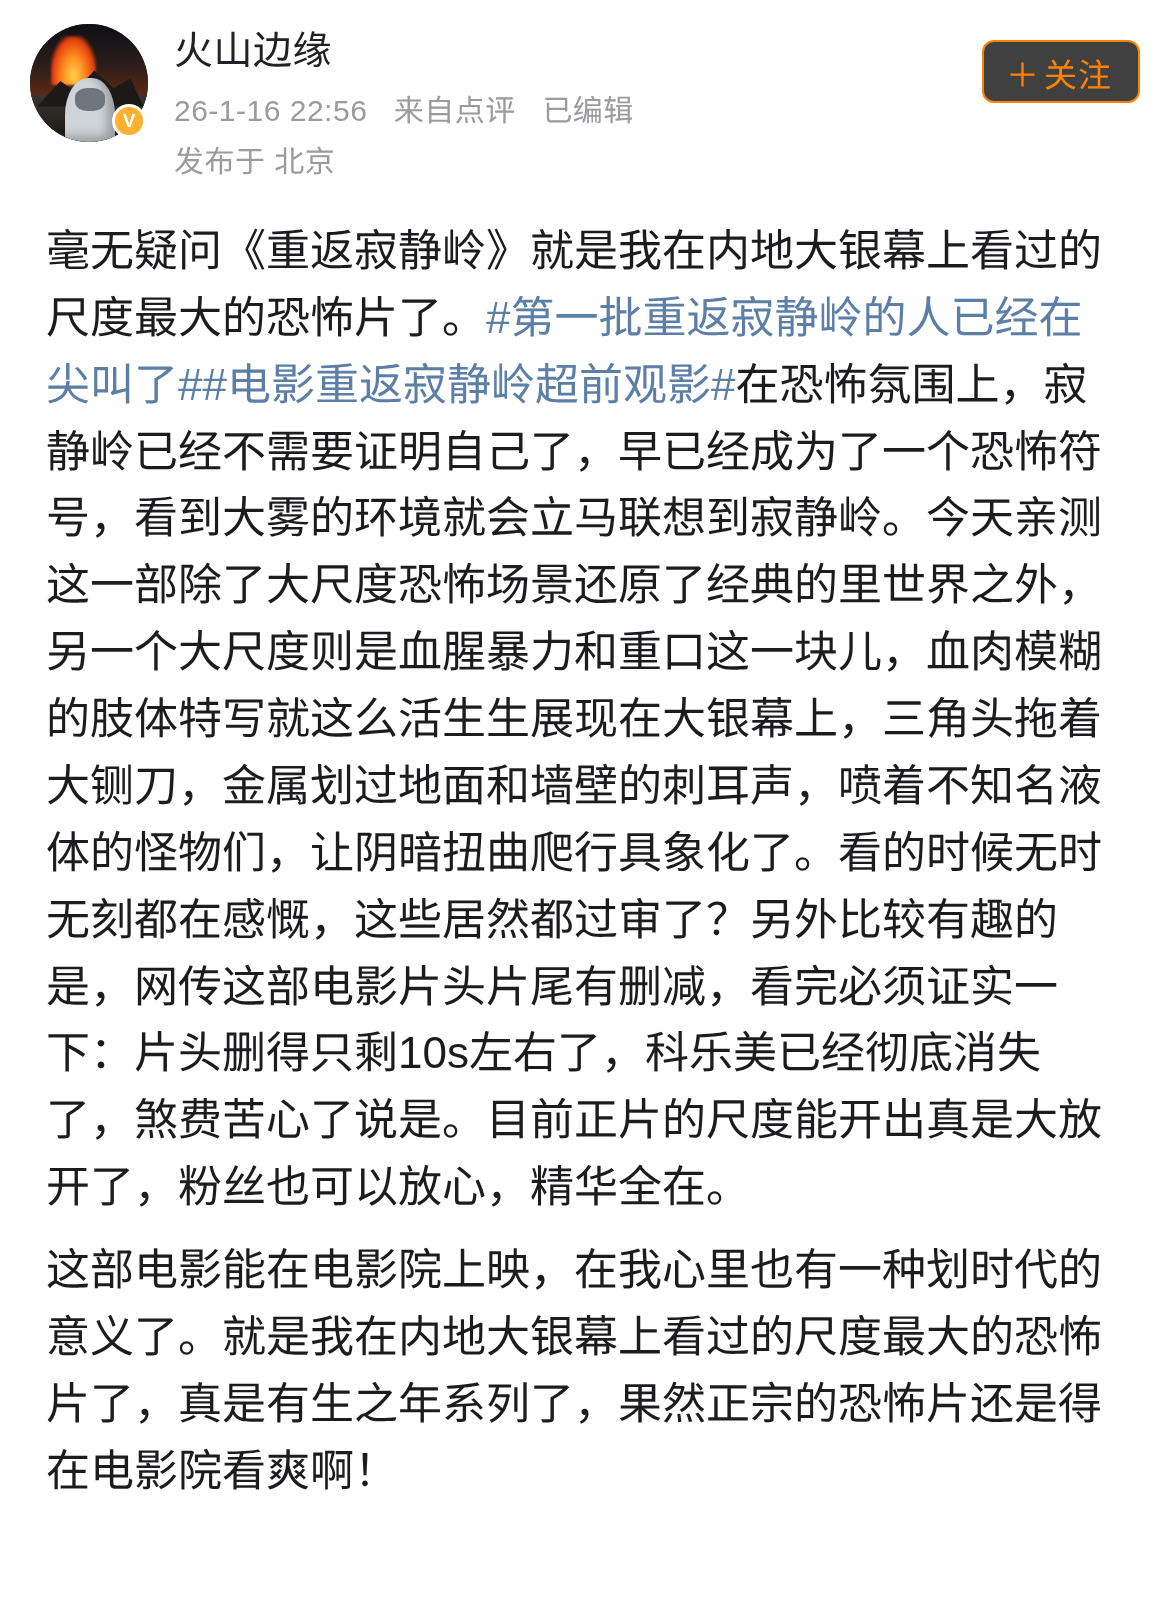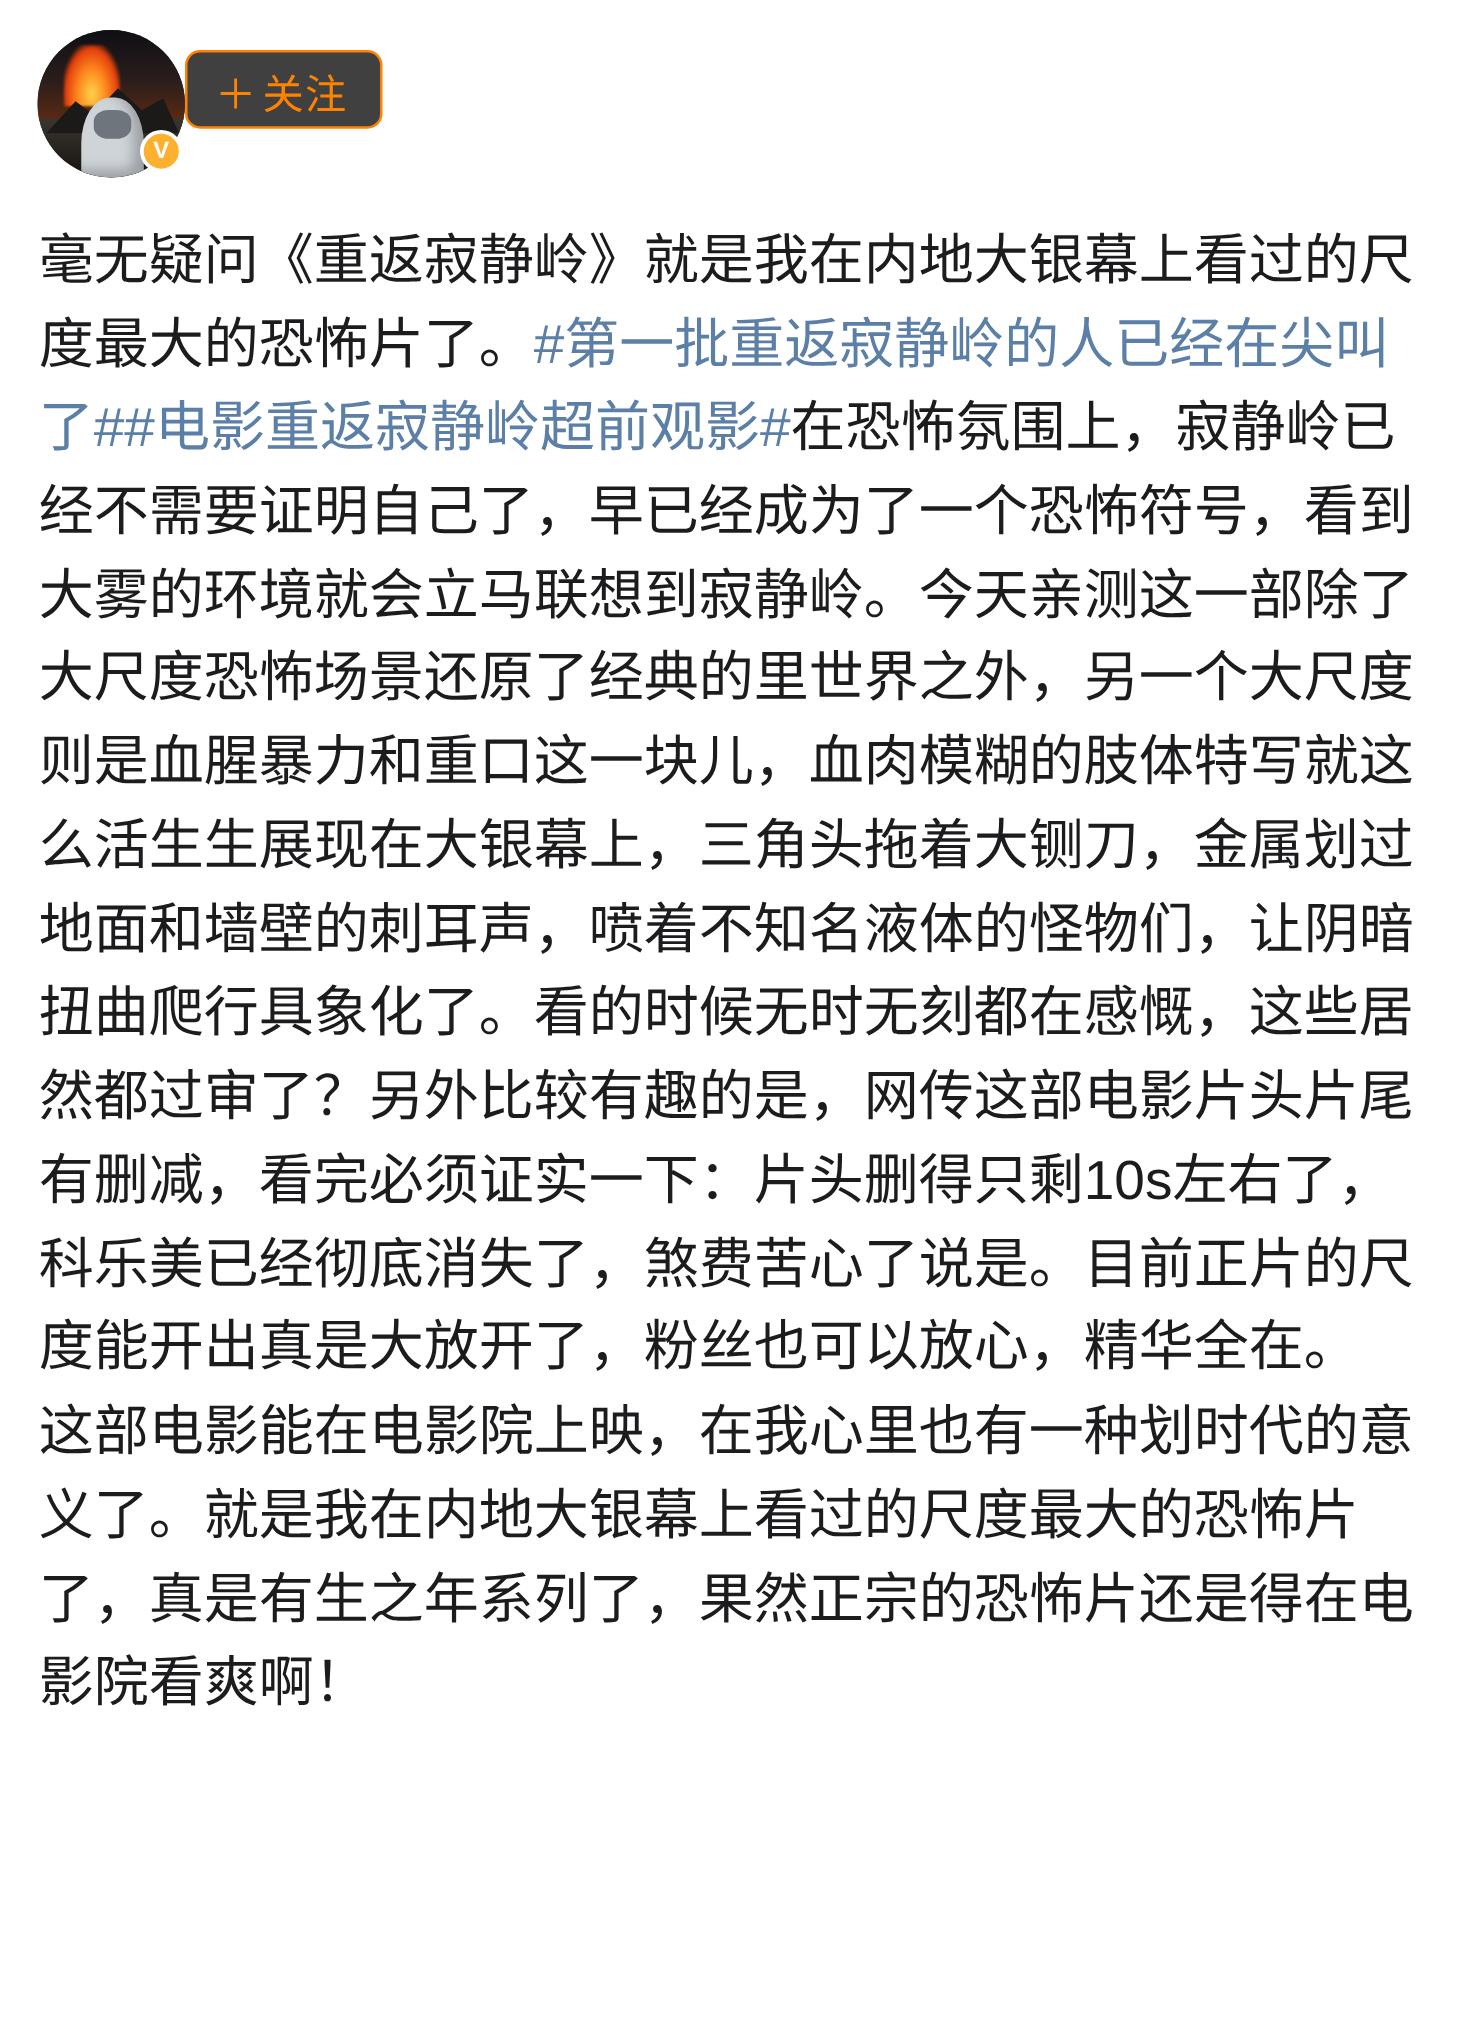--- a/index.html
+++ b/index.html
@@ -154,41 +154,52 @@
     font-size: 44px;
     line-height: 1.52;
     color: #1c1c1e;
     letter-spacing: 0px;
     word-break: break-all;
   }
   .content .topic {
     color: #5b7fa6;
   }
   .content .para {
-    margin: 1px;
+    margin: 16px;
   }
 </style>
 </head>
 <body>
 
 <div class="post">
 
   <div class="header">
 
     <div class="avatar-wrap">
       <div class="avatar">
         <div class="sky"></div>
         <div class="lava"></div>
         <div class="ground"></div>
         <div class="ridge"></div>
         <div class="person"></div>
       </div>
       <div class="verified">V</div>
     </div>
 
+    <div class="meta">
+      <div class="username">火山边缘</div>
+      <div class="subline">
+        <span>26-1-16 22:56</span>
+        <span>&nbsp;</span>
+        <span>来自点评</span>
+        <span>&nbsp;</span>
+        <span class="edited">已编辑</span>
+      </div>
+      <div class="location">发布于 北京</div>
+    </div>
 
     <div class="follow-btn">
       <span class="plus">＋</span><span>关注</span>
     </div>
 
   </div>
 
   <div class="content">
     <p class="para"><span>毫无疑问《重返寂静岭》就是我在内地大银幕上看过的尺度最大的恐怖片了。</span><span class="topic">#第一批重返寂静岭的人已经在尖叫了#</span><span class="topic">#电影重返寂静岭超前观影#</span><span>在恐怖氛围上，寂静岭已经不需要证明自己了，早已经成为了一个恐怖符号，看到大雾的环境就会立马联想到寂静岭。今天亲测这一部除了大尺度恐怖场景还原了经典的里世界之外，另一个大尺度则是血腥暴力和重口这一块儿，血肉模糊的肢体特写就这么活生生展现在大银幕上，三角头拖着大铡刀，金属划过地面和墙壁的刺耳声，喷着不知名液体的怪物们，让阴暗扭曲爬行具象化了。看的时候无时无刻都在感慨，这些居然都过审了？另外比较有趣的是，网传这部电影片头片尾有删减，看完必须证实一下：片头删得只剩10s左右了，科乐美已经彻底消失了，煞费苦心了说是。目前正片的尺度能开出真是大放开了，粉丝也可以放心，精华全在。</span></p>
     <p class="para">这部电影能在电影院上映，在我心里也有一种划时代的意义了。就是我在内地大银幕上看过的尺度最大的恐怖片了，真是有生之年系列了，果然正宗的恐怖片还是得在电影院看爽啊！</p>

